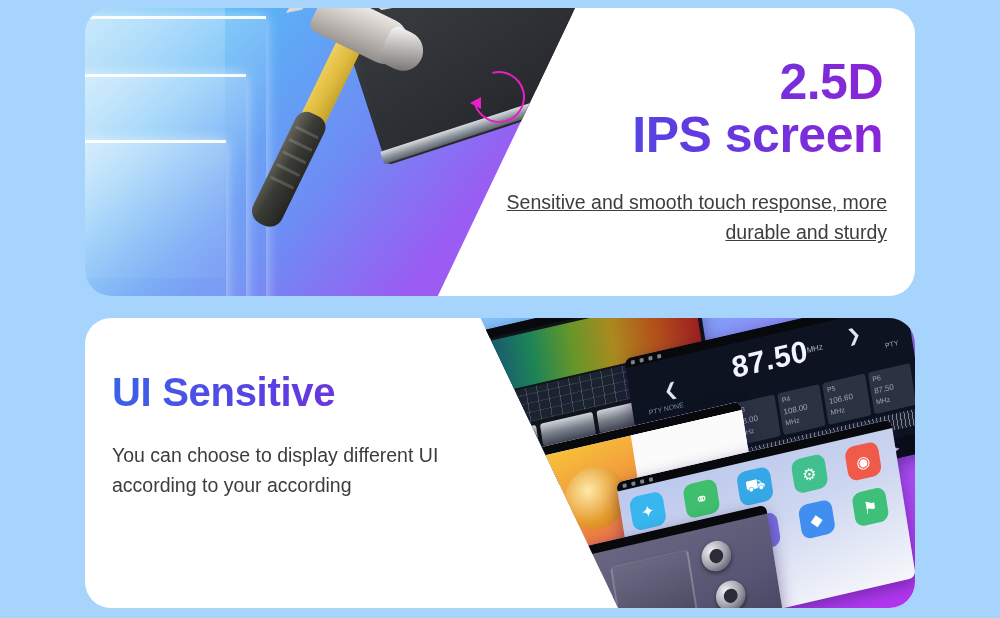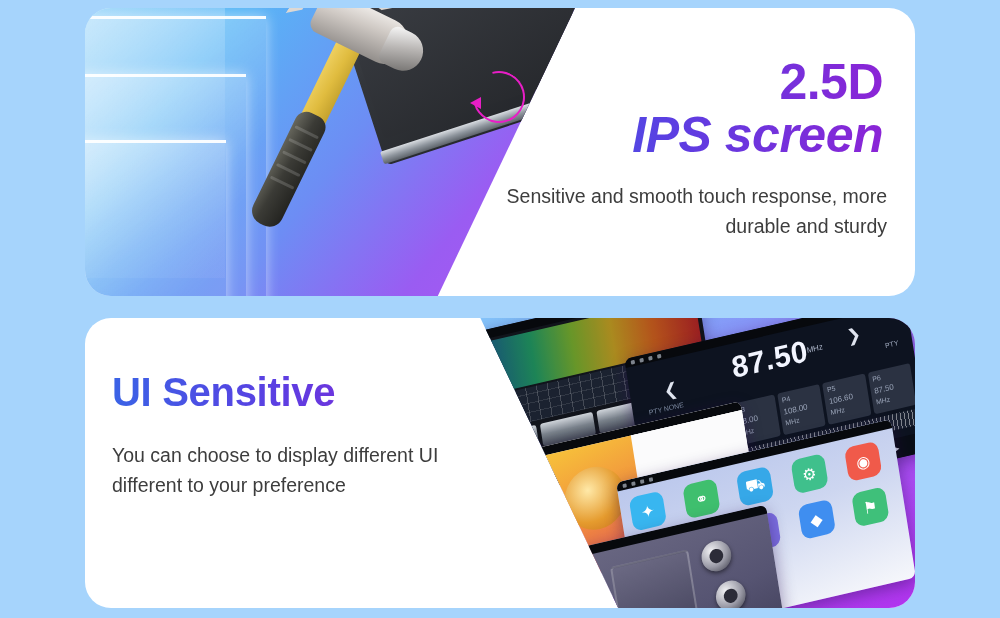--- a/index.html
+++ b/index.html
@@ -211,26 +211,27 @@
     font-weight: bold;
     line-height: 1.06;
     letter-spacing: -0.5px;
     background: linear-gradient(90deg, #3a63e6 0%, #5b3fe2 45%, #8b24d6 100%);
     -webkit-background-clip: text;
     background-clip: text;
     color: transparent;
     -webkit-text-fill-color: transparent;
     margin: 4px;
   }
-  .headline .line2 { display: block; font-style: italic; }
+  .headline .line2 { display: block; }
   .subcopy {
-    margin-top: 19px;
+    margin-top: 25px;
     font-size: 19.5px;
     line-height: 1.55;
     color: #3d3d3d;
+    text-decoration: underline;
   }
 
   
   .art-bottom {
     position: absolute;
     right: 0;
     top: 0;
     width: 530px;
     height: 290px;
     background: linear-gradient(155deg,
@@ -732,18 +733,18 @@
         <div class="knob-screen"></div>
         <div class="knob" style="left:196px; top:24px;"></div>
         <div class="knob" style="left:204px; top:66px;"></div>
 
       </div>
 
     </div>
 
     <div class="text-bottom">
       <h1 class="headline-left">UI Sensitive</h1>
-      <p class="subcopy-left">You can choose to display different UI different to your preference</p>
+      <p class="subcopy-left">You can choose to display different UI according to your according</p>
     </div>
 
   </div>
 
 </div>
 
 </body></html>

